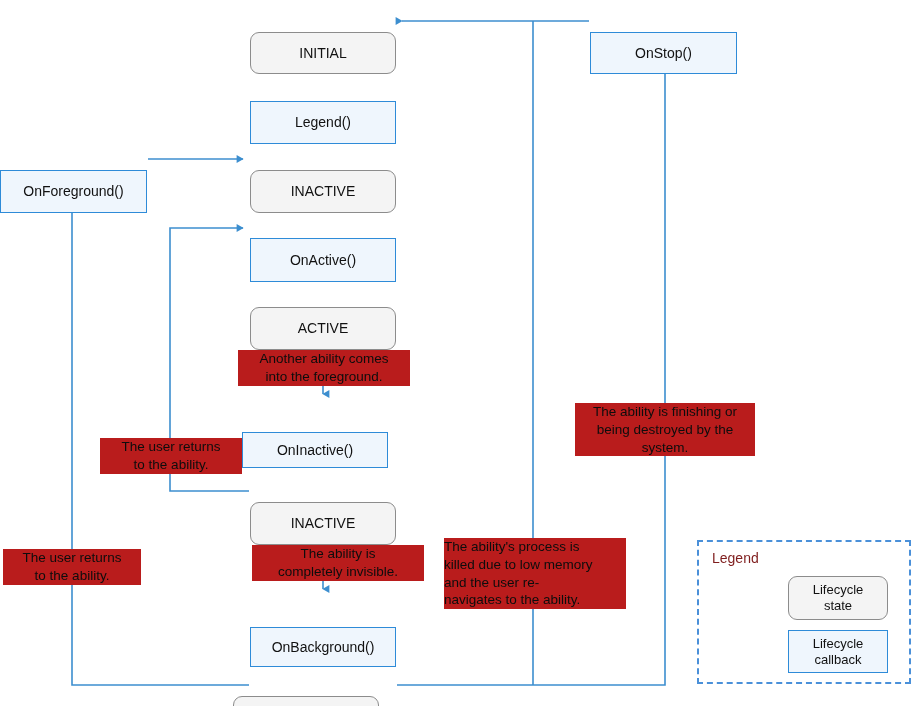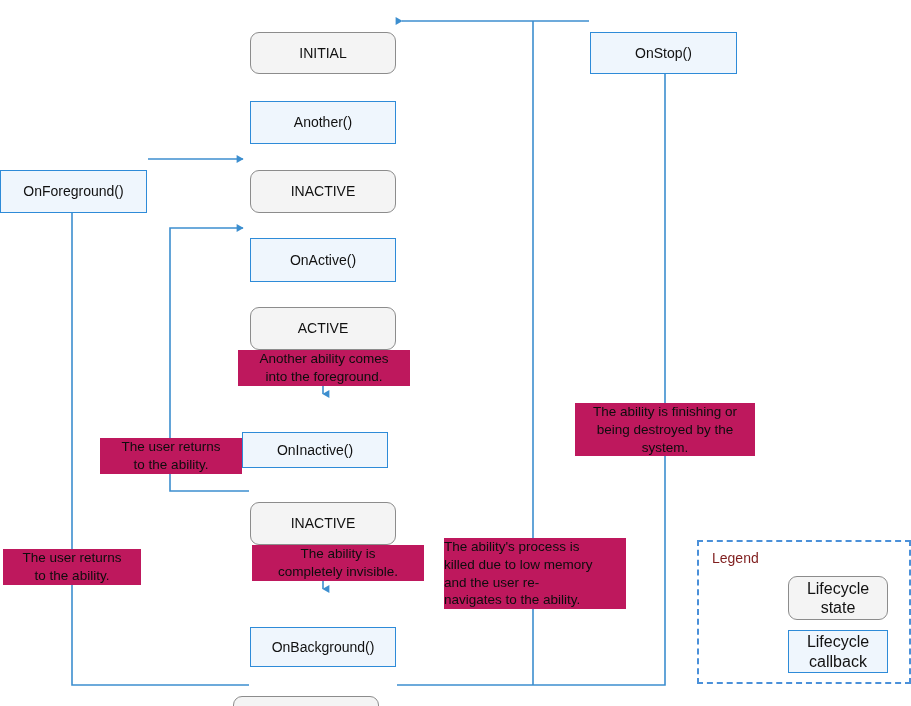--- a/index.html
+++ b/index.html
@@ -46,21 +46,21 @@
     background: #eff6fd;
     border: 1px solid #2e8bd8;
     border-radius: 0;
   }
   .edge-label {
     position: absolute;
     font-size: 13.5px;
     color: #0d0d0d;
     line-height: 1.32;
     text-align: center;
-    background: #be185d;
+    background: #b91c1c;
     z-index: 4;
     white-space: pre-line;
   }
   .edge-label.left-align {
     text-align: left;
   }
   #legend-box {
     position: absolute;
     left: 697px;
     top: 540px;
@@ -81,21 +81,21 @@
   }
   .legend-sample {
     position: absolute;
     left: 788px;
     width: 100px;
     box-sizing: border-box;
     display: flex;
     align-items: center;
     justify-content: center;
     text-align: center;
-    font-size: 16px;
+    font-size: 13px;
     line-height: 1.2;
     color: #111111;
     z-index: 5;
     white-space: pre-line;
   }
   #legend-state-sample { top: 576px; height: 44px; }
   #legend-callback-sample { top: 630px; height: 43px; }
 </style>
 </head>
 <body>
@@ -148,21 +148,21 @@
 
       <path d="M533,21 L533,685"></path>
     </g>
   </svg>
 
   <div class="node state" id="node-initial" style="left:250px; top:0px; width:146px; height:42px;">
     <span>INITIAL</span>
   </div>
 
   <div class="node callback" id="node-on-start" style="left:250px; top:69px; width:146px; height:43px;">
-    <span>Another()</span>
+    <span>Legend()</span>
   </div>
 
   <div class="node state" id="node-inactive-1" style="left:250px; top:138px; width:146px; height:43px;">
     <span>INACTIVE</span>
   </div>
 
   <div class="node callback" id="node-on-active" style="left:250px; top:206px; width:146px; height:44px;">
     <span>OnActive()</span>
   </div>
 

